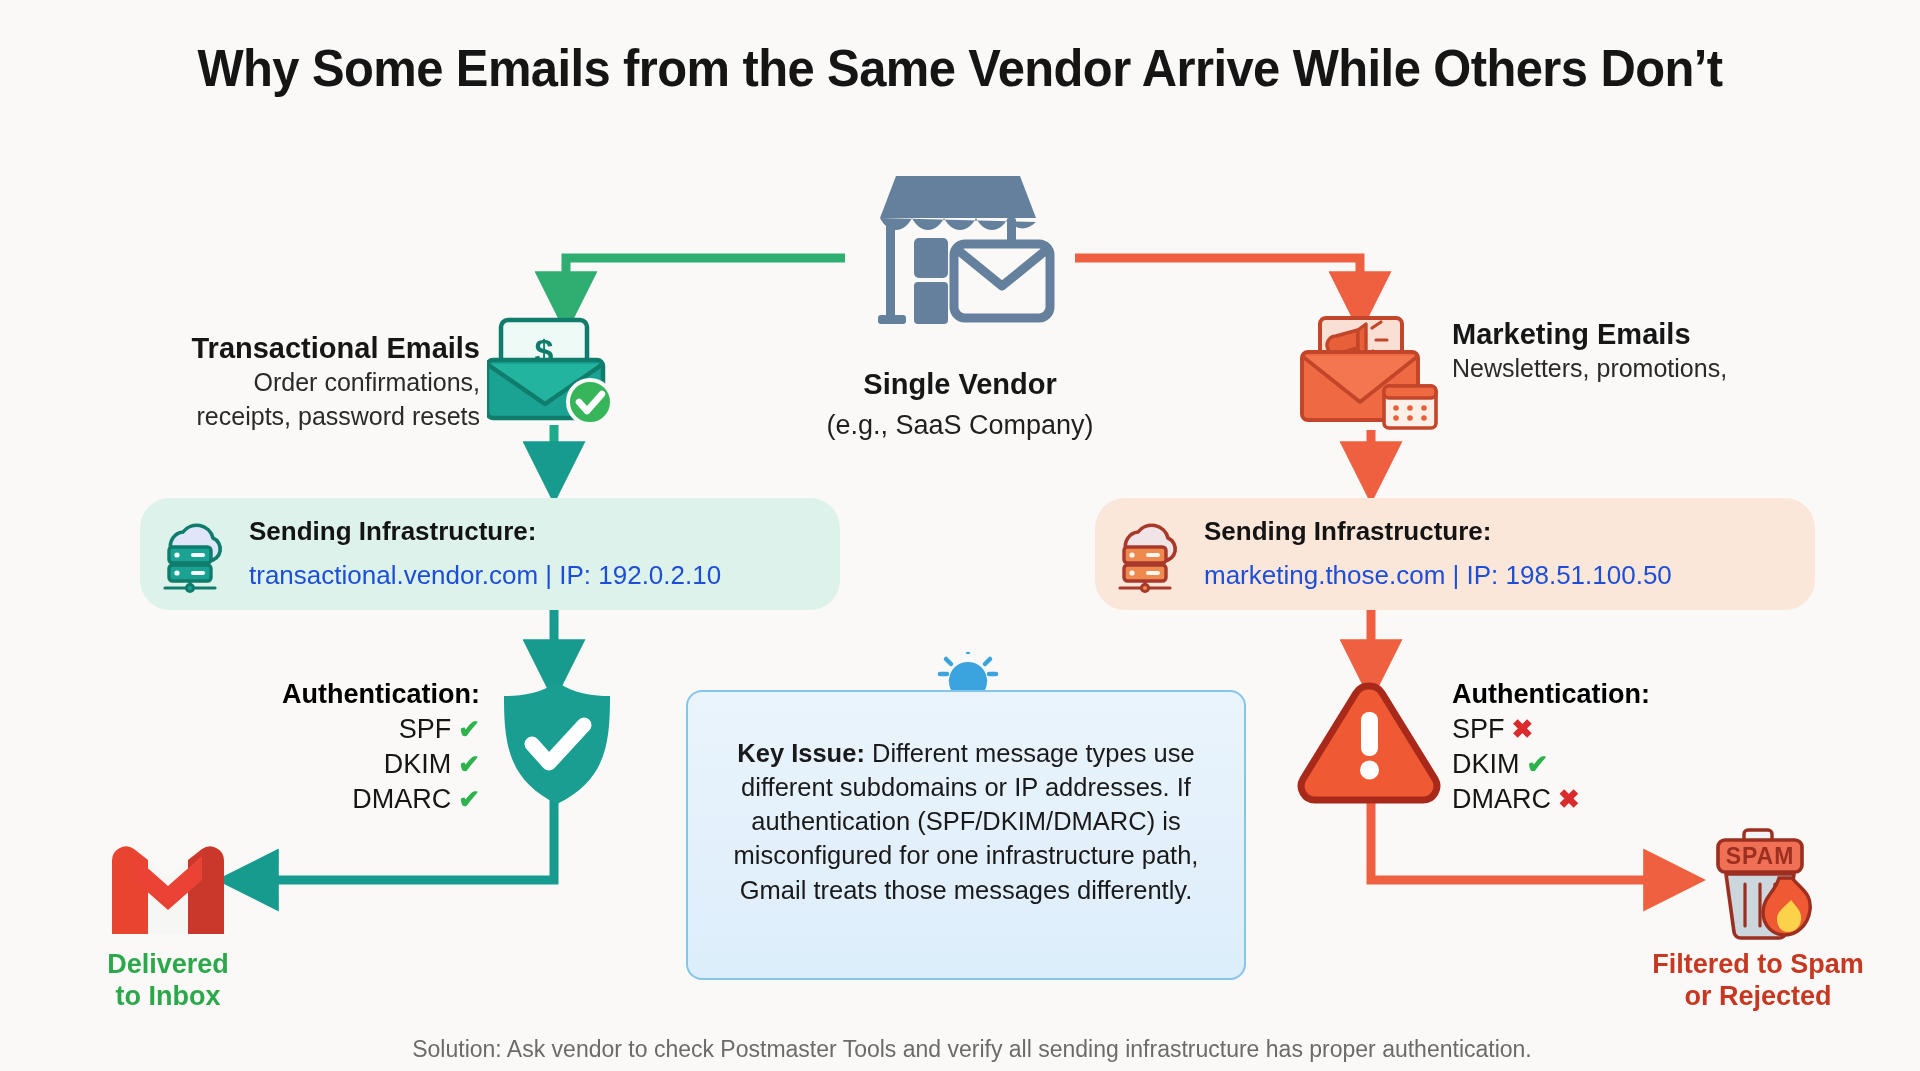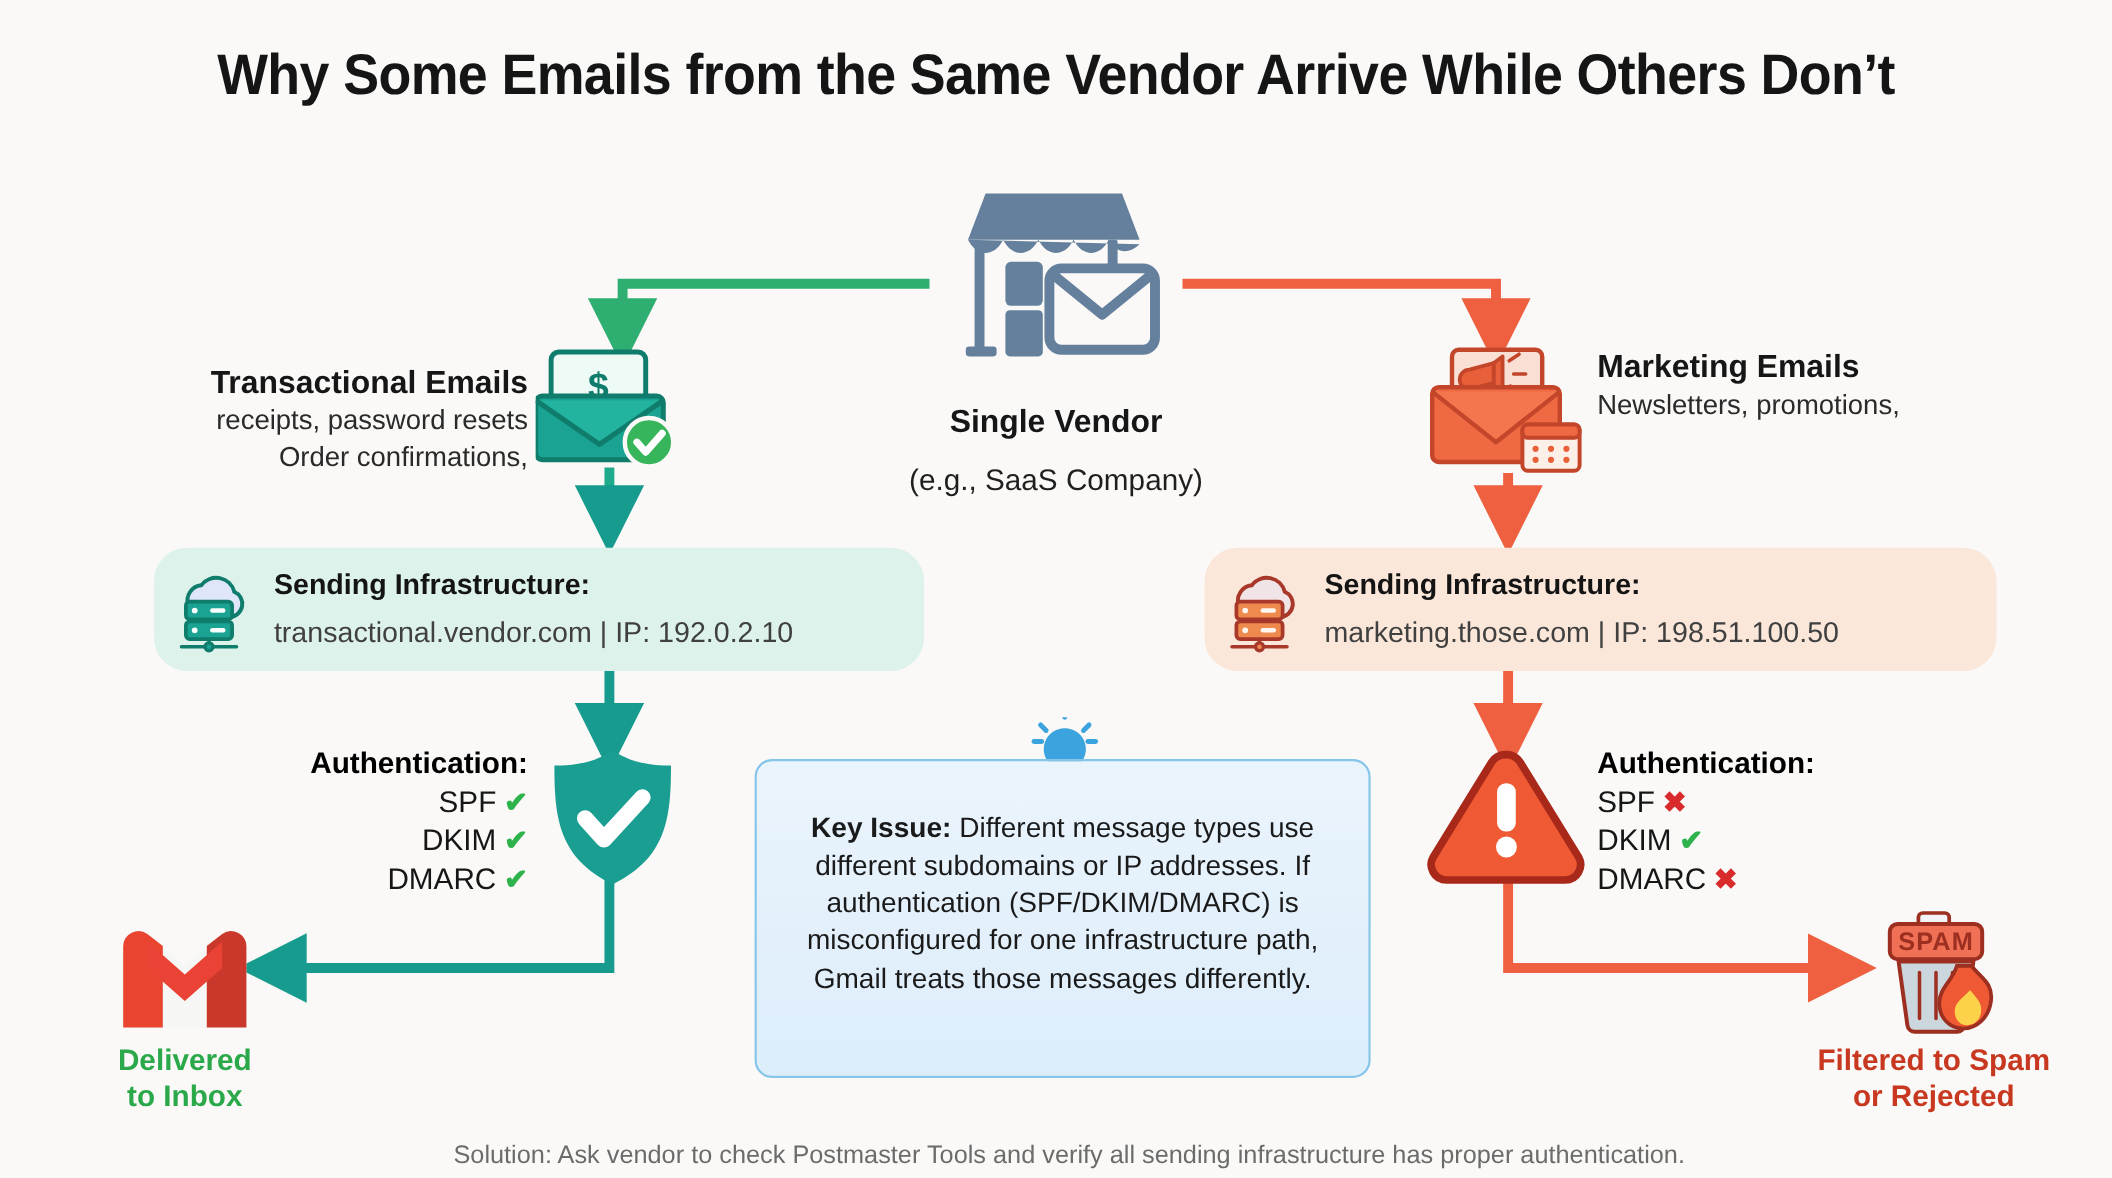--- a/index.html
+++ b/index.html
@@ -32,31 +32,31 @@
   .branch-head .s {
     font-size: 25px; color: #2a2a2a; line-height: 1.22; margin-top: 3px;
   }
   .t-right { text-align: right; }
   .t-left  { text-align: left; }
 
   .center-label {
     position: absolute; width: 460px; text-align: center;
   }
   .center-label .h { font-size: 29px; font-weight: bold; color: #161616; }
-  .center-label .s { font-size: 27px; color: #1f1f1f; margin-top: 20px; }
+  .center-label .s { font-size: 27px; color: #1f1f1f; margin-top: 9px; }
 
   
   .infra {
     position: absolute; display: flex; align-items: center; gap: 18px;
     border-radius: 30px; padding: 16px 11px;
   }
   .infra.green { background: #ddf2ea; }
   .infra.orange { background: #fbe7da; }
   .infra .txt .l1 { font-size: 26px; font-weight: bold; color: #141414; line-height: 1.2; }
-  .infra .txt .l2 { font-size: 26px; color: #404040; line-height: 1.25; margin-top: 12px; }
+  .infra .txt .l2 { font-size: 26px; color: #1d4ed8; line-height: 1.25; margin-top: 12px; }
 
   
   .auth { position: absolute; }
   .auth .ttl { font-size: 27px; font-weight: bold; color: #000000; line-height: 1.25; }
   .auth .row { font-size: 27px; color: #161616; line-height: 1.3; white-space: nowrap; }
   .auth .row .mark { font-size: 26px; font-weight: bold; margin-left: 7px; }
   .auth .row .ok { color: #2eb24c; }
   .auth .row .bad { color: #d92b2b; }
   .auth.right-align { text-align: right; }
 
@@ -139,22 +139,22 @@
     </g>
   </svg>
 
   <div class="center-label" style="left:730px; top:368px;">
     <div class="h">Single Vendor</div>
     <div class="s">(e.g., SaaS Company)</div>
   </div>
 
   <div class="branch-head t-right" style="left:100px; top:332px; width:380px;">
     <div class="h">Transactional Emails</div>
+    <div class="s">Order confirmations,</div>
     <div class="s">receipts, password resets</div>
-    <div class="s">Order confirmations,</div>
   </div>
 
   <svg class="icon" style="left:487px; top:308px;" width="132" height="120" viewBox="0 0 132 120">
     <rect x="14" y="12" width="86" height="74" rx="7" fill="#eefaf6" stroke="#0f7c6c" stroke-width="4.5"></rect>
     <text x="57" y="55" font-family="Liberation Sans, sans-serif" font-size="34" font-weight="bold" fill="#0f7c6c" text-anchor="middle">$</text>
     <rect x="30" y="62" width="56" height="4.5" rx="2" fill="#0f7c6c"></rect>
     <rect x="36" y="73" width="44" height="4.5" rx="2" fill="#0f7c6c"></rect>
     <path d="M6,52 h104 a6,6 0 0 1 6,6 v46 a6,6 0 0 1 -6,6 h-104 a6,6 0 0 1 -6,-6 v-46 a6,6 0 0 1 6,-6 z" fill="#1aa392" stroke="#0f7c6c" stroke-width="4.5"></path>
     <path d="M0,56 L58,96 L116,56" fill="#23b4a0" stroke="#0f7c6c" stroke-width="4.5" stroke-linejoin="round"></path>
     <circle cx="103" cy="94" r="22" fill="#36b55a" stroke="#faf9f7" stroke-width="4"></circle>

